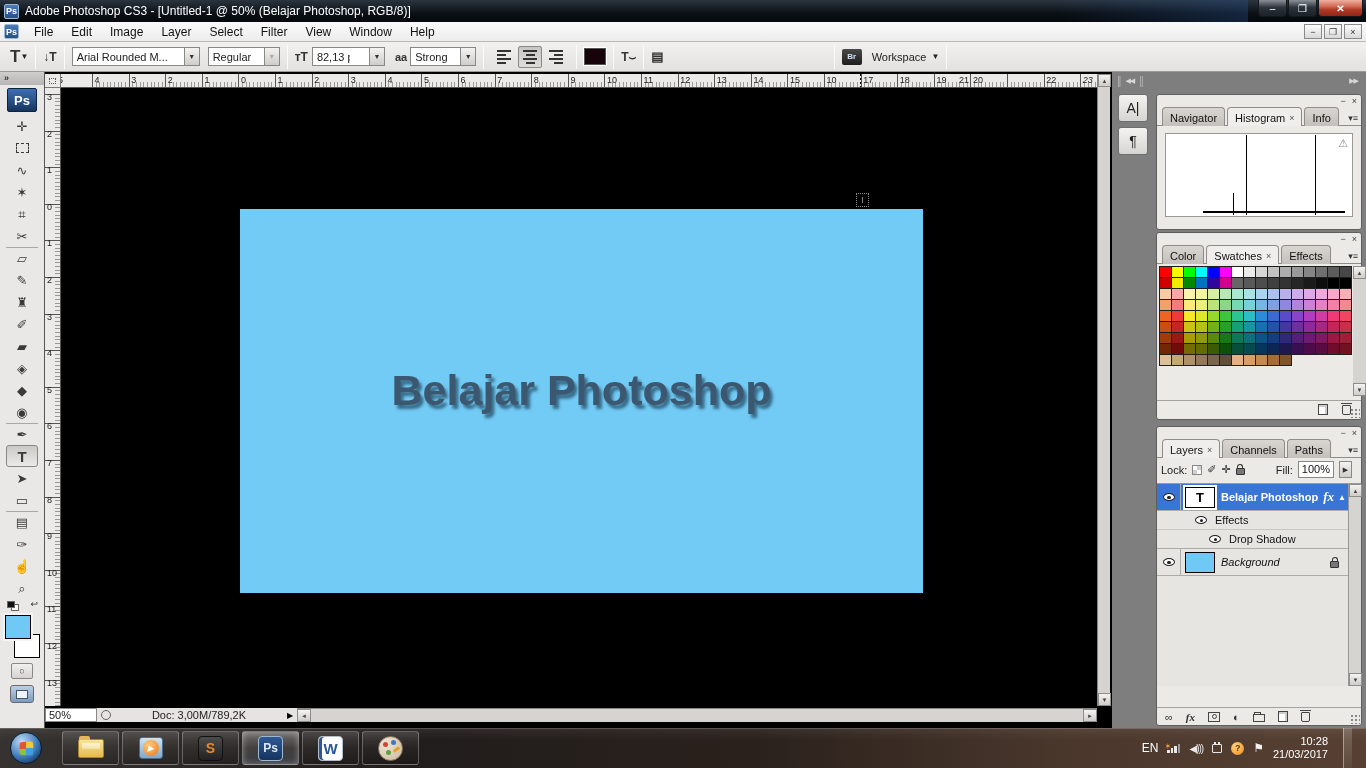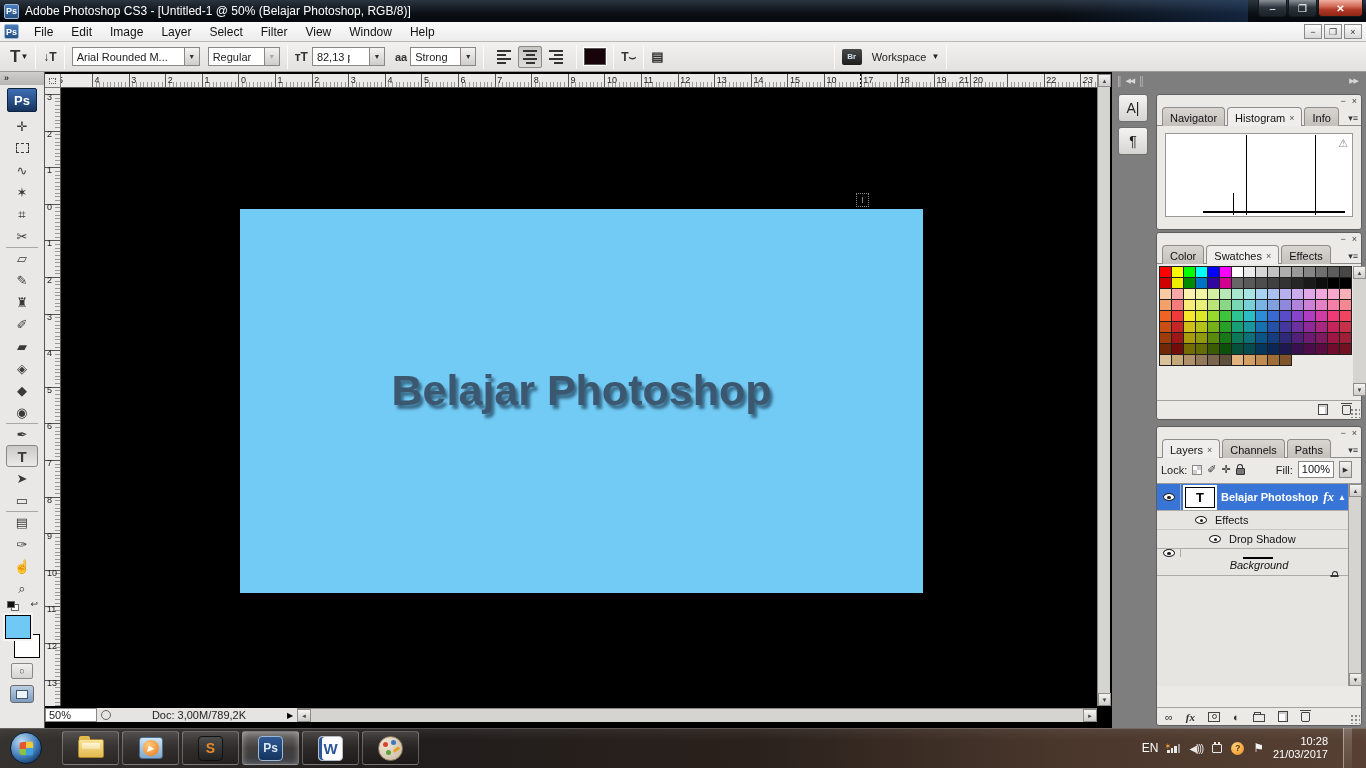--- a/index.html
+++ b/index.html
@@ -809,21 +809,21 @@
           <div class="subrow" style="padding-left:38px; margin-right:13px; border-bottom:1px solid #c9c7c4;">
             <span class="eye"></span>
             <span>Effects</span>
           </div>
 
           <div class="subrow" style="padding-left:52px; margin-right:13px; border-bottom:1px solid #aeaca9;">
             <span class="eye"></span>
             <span>Drop Shadow</span>
           </div>
 
-          <div class="l-row" style="height:27px; flex-direction:column;">
+          <div class="l-row" style="height:27px; ">
             <span class="eyecol">
                 <span class="eye"></span>
               </span>
             <span class="thumb" id="bg-thumb" style="background: rgb(111, 201, 244);"></span>
             <span class="l-label" style="font-style:italic;">Background</span>
             <span class="mini-lock bg-lock"></span>
           </div>
           <div class="l-scroll">
             <div class="scr-btn">▲</div>
             <div class="scr-btn">▼</div>

